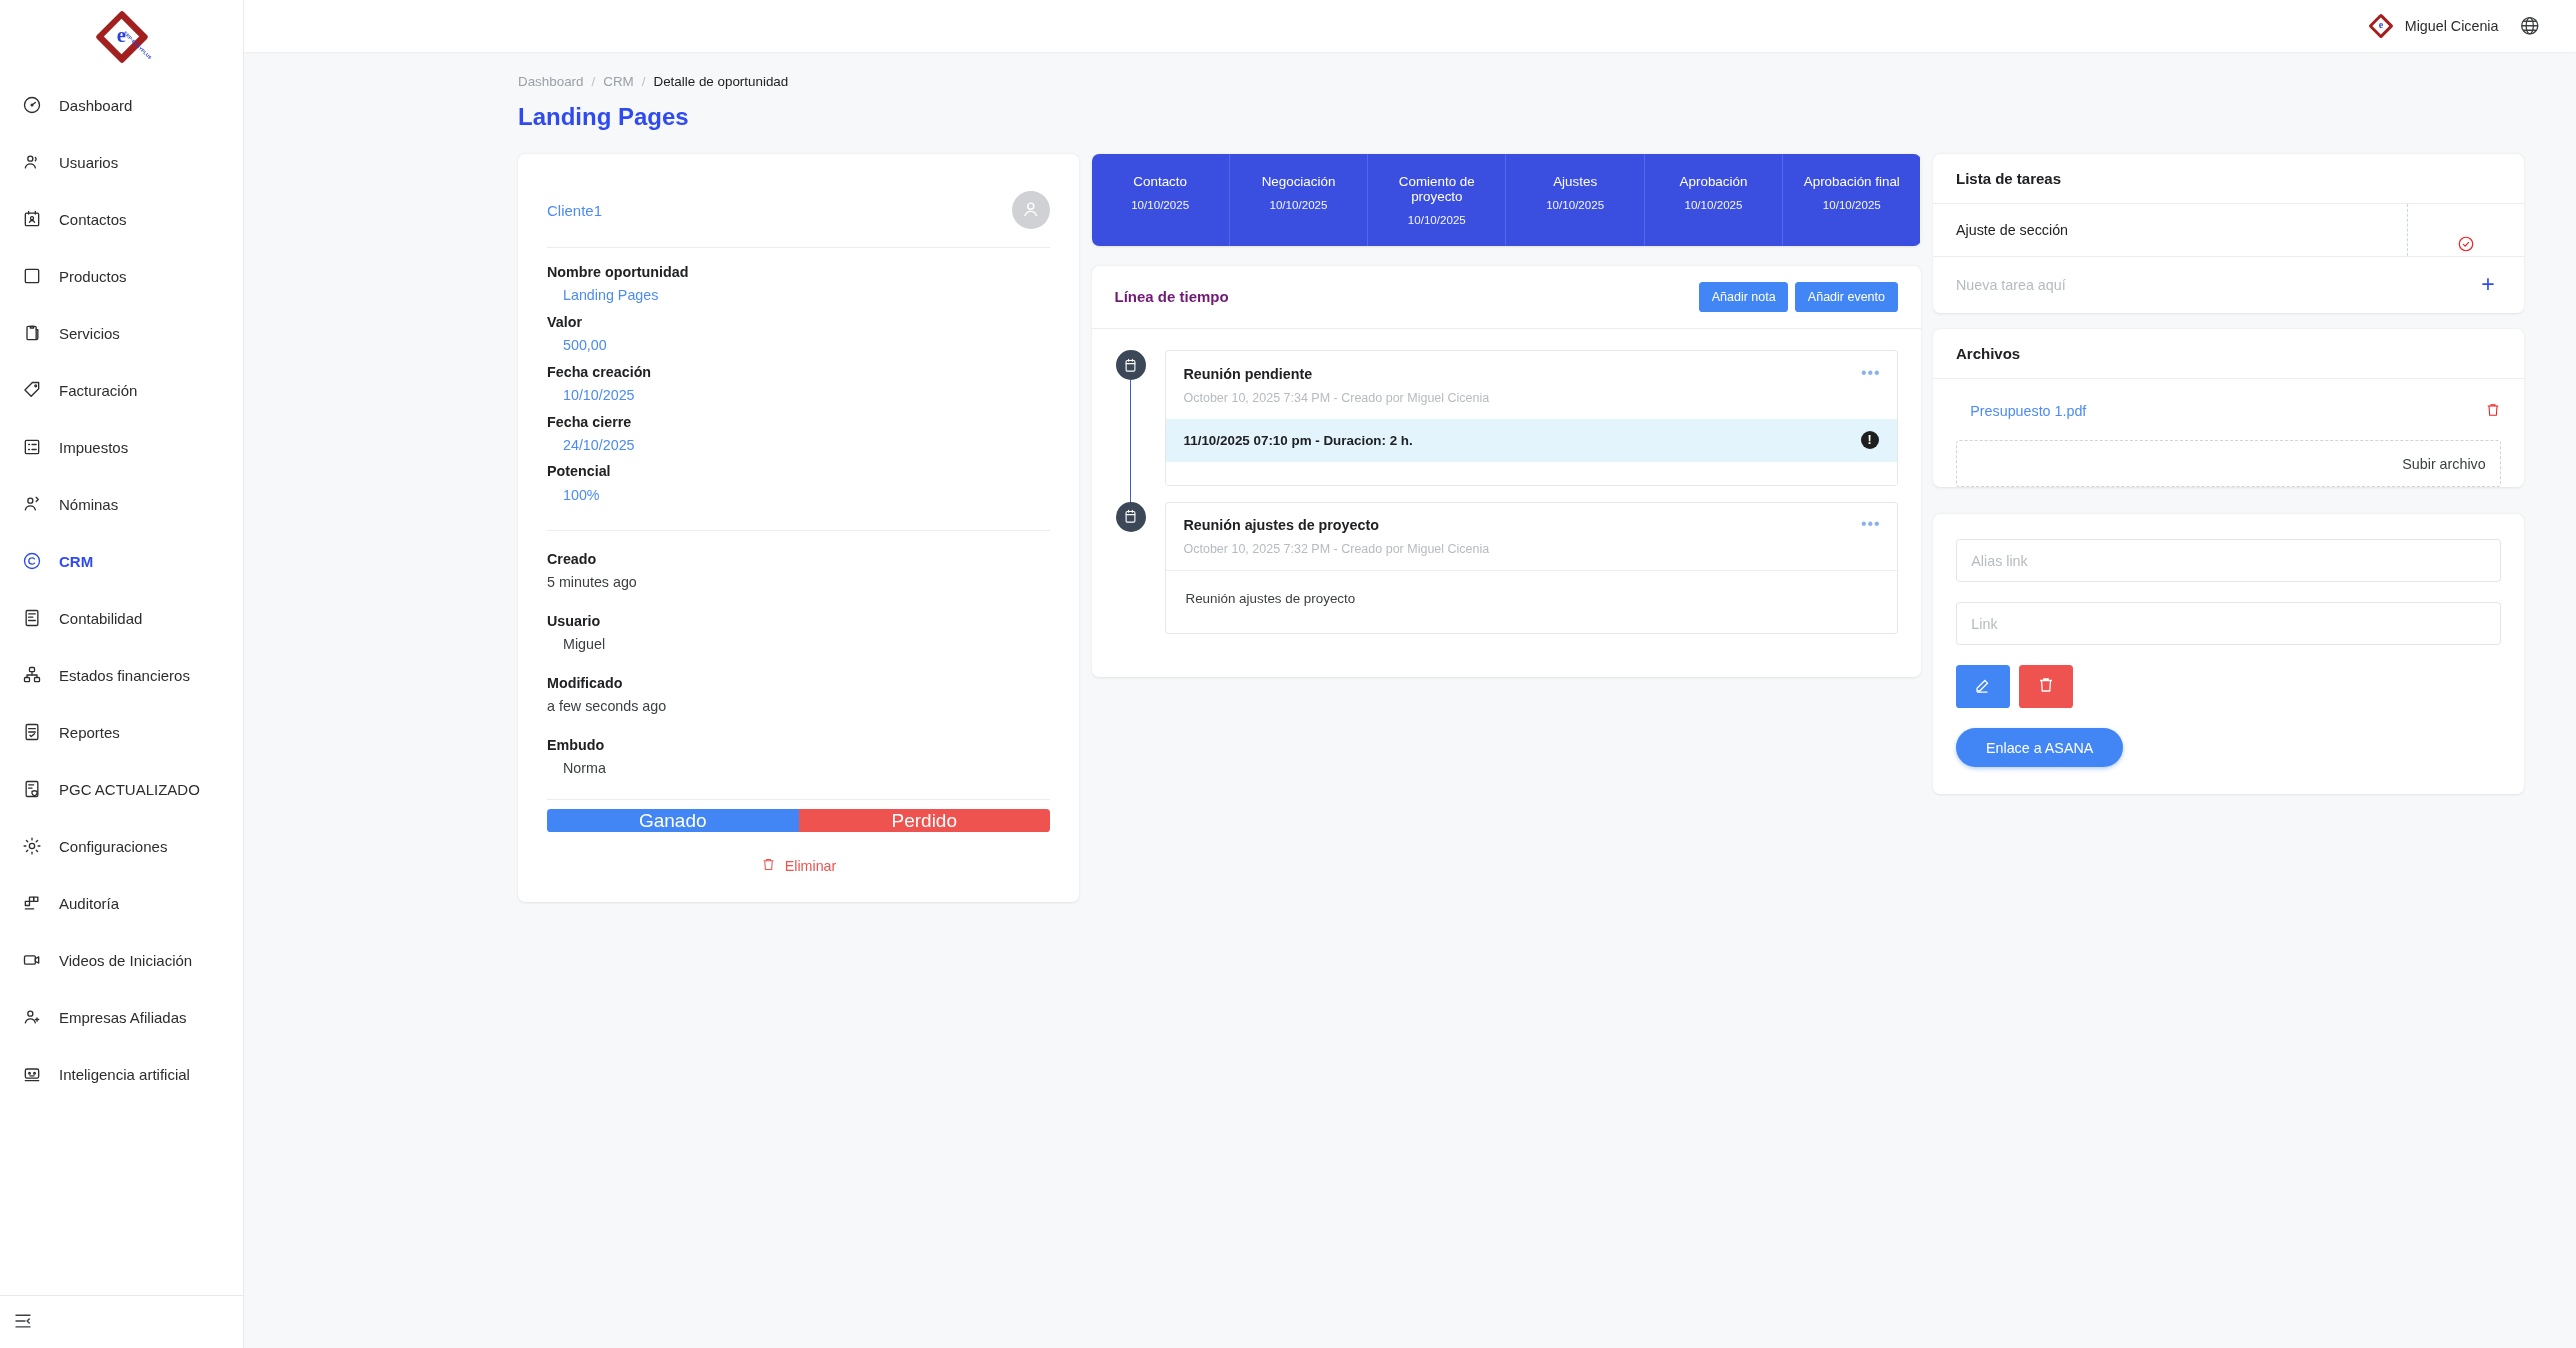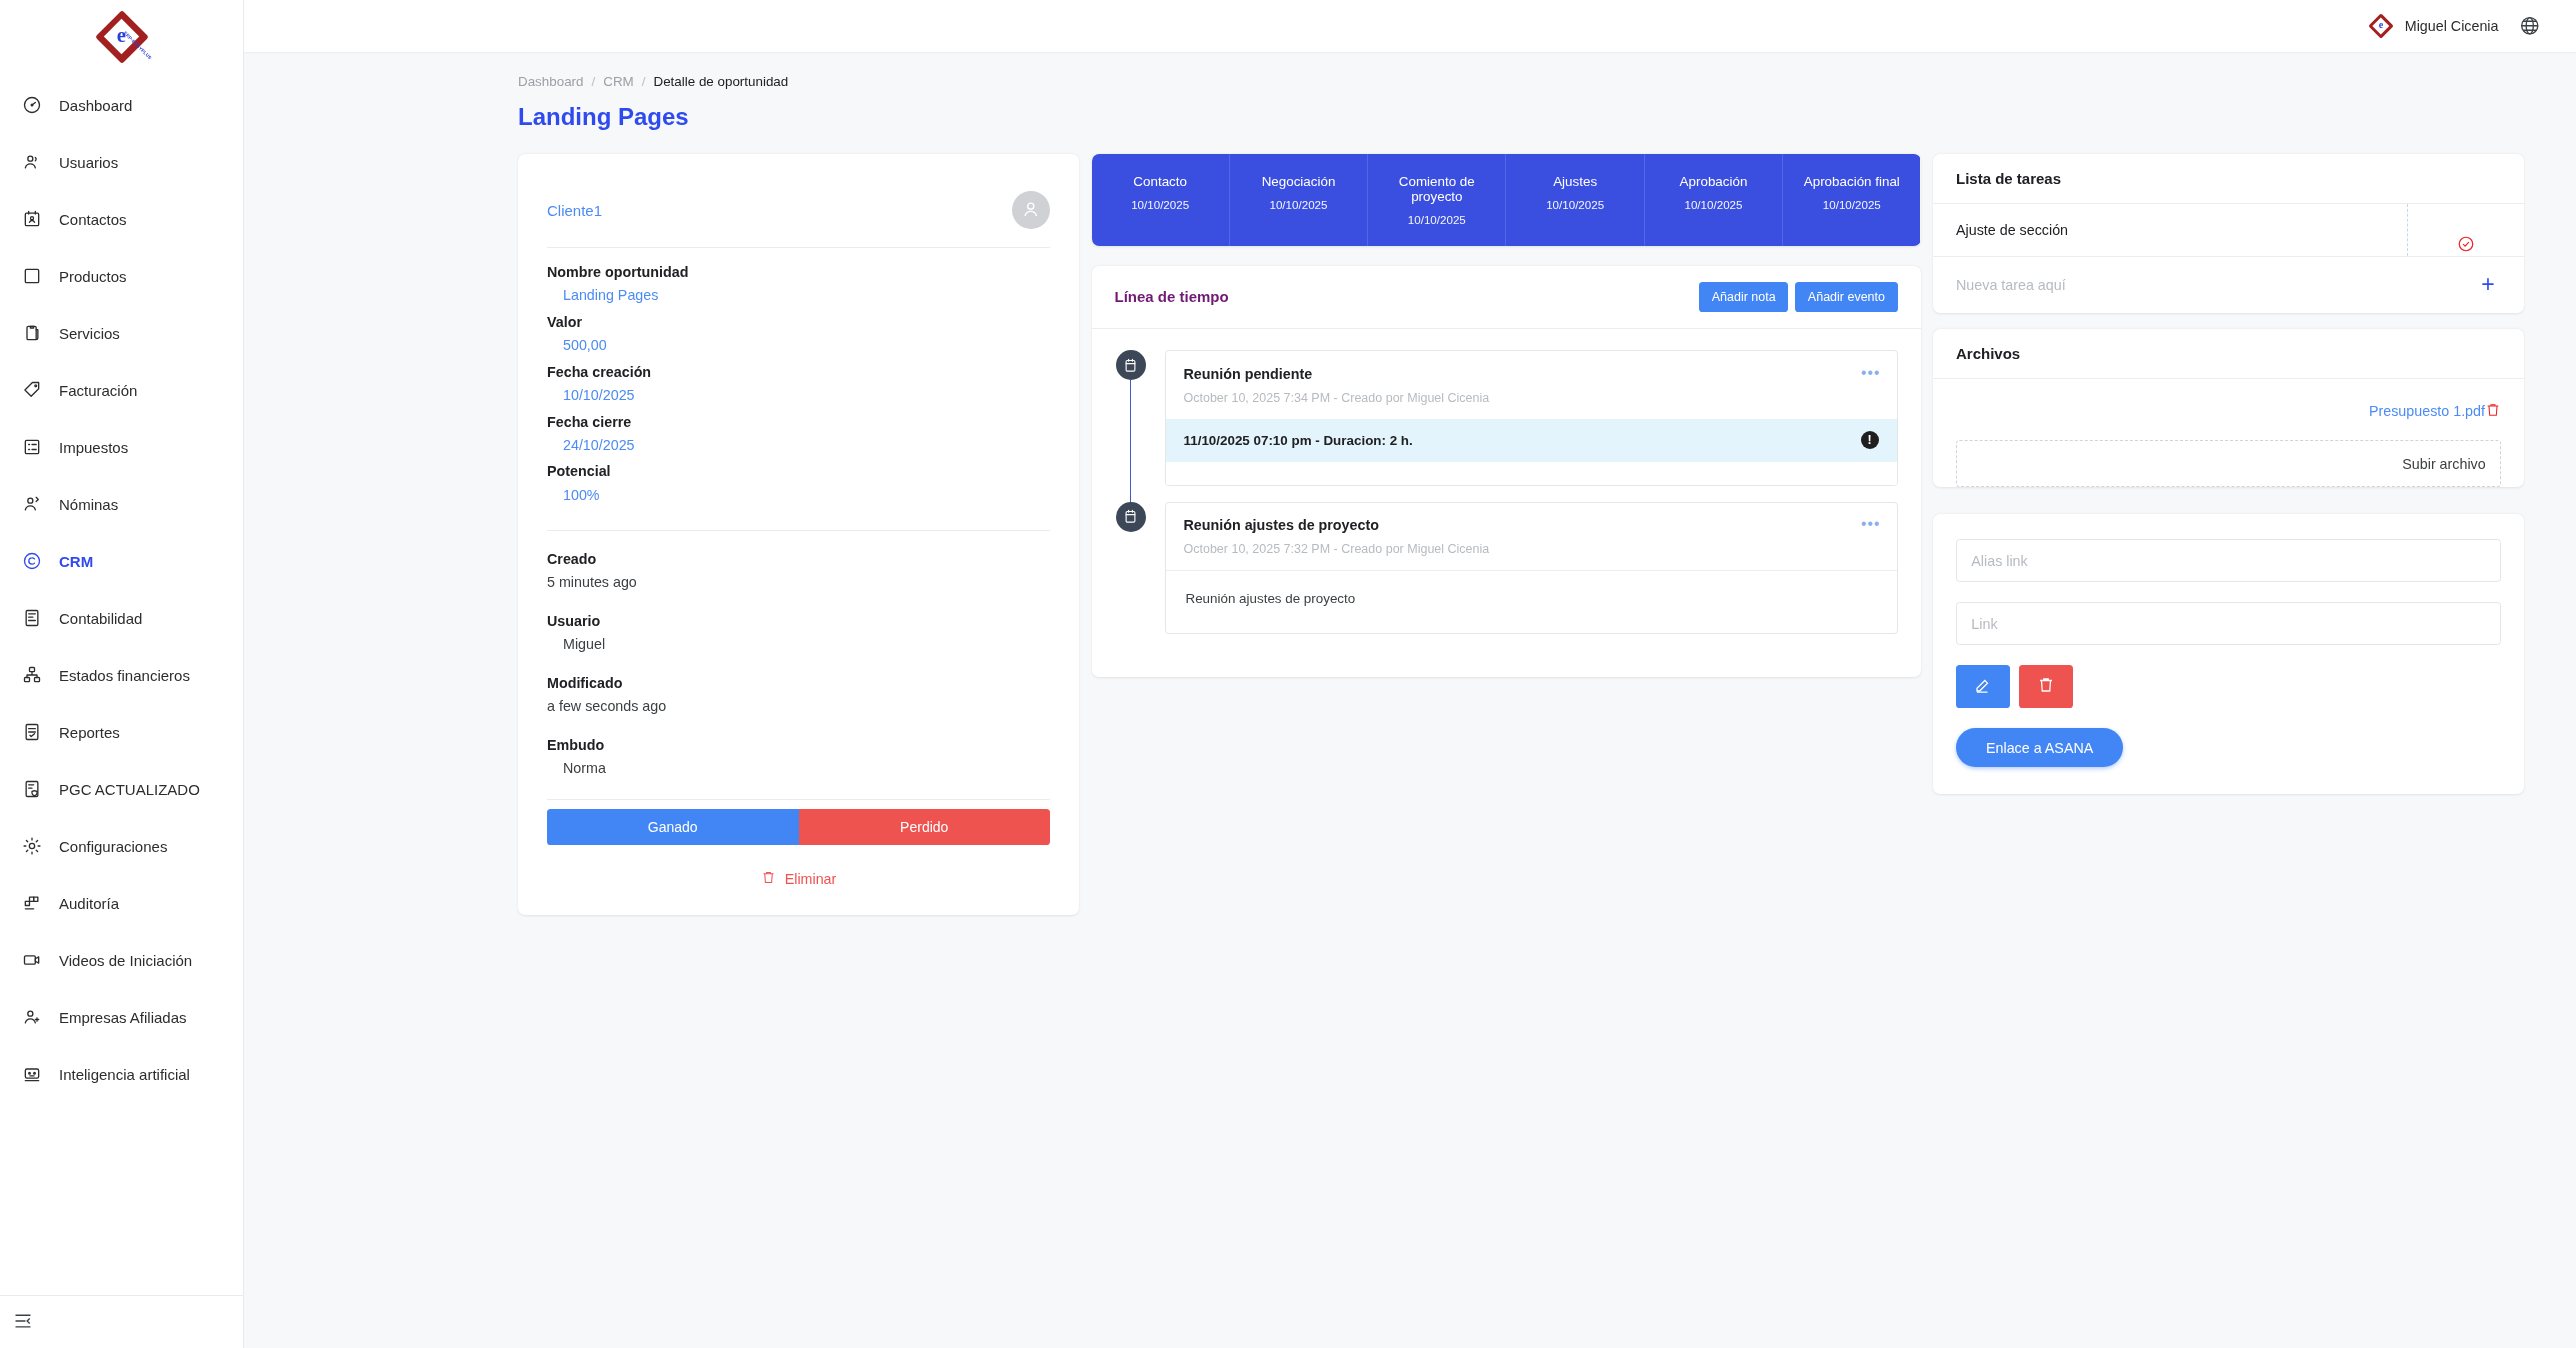--- a/index.html
+++ b/index.html
@@ -95,21 +95,21 @@
   .avatar { width: 38px; height: 38px; border-radius: 50%; background: #cfd1d4; display:flex; align-items:center; justify-content:center; }
   .avatar svg { width: 21.5px; height: 21.5px; }
   .hr { height: 0.9px; background: #ececec; margin: 0 0 16px 0; }
   .fld { margin-bottom: 10.7px; }
   .fld-label { font-size: 14.3px; font-weight: bold; color: #202124; }
   .fld-value { font-size: 14.3px; color: #4c8bf5; padding-left: 16px; margin-top: 7.2px; }
   .fld-value.plain { color: #3c4043; }
   .fld-value.nopad { padding-left: 0; }
   .fld.sp { margin-bottom: 23px; }
   .btn-pair { display: flex; margin-top: 9px; border-radius: 3.6px; overflow: hidden; }
-  .btn-pair button { flex: 1; border: 0; height: 36px; color: #fff; font-size: 14px; cursor: pointer; font-family: inherit; }
+  .btn-pair button { flex: 1; border: 0; height: 23px; color: #fff; font-size: 19px; cursor: pointer; font-family: inherit; }
   .btn-win { background: #4285f4; }
   .btn-lose { background: #ef5350; }
   .del-row { display: flex; align-items: center; justify-content: center; gap: 9px; margin-top: 25px; color: #ef5350; font-size: 14.3px; cursor: pointer; }
   .del-row svg { width: 15px; height: 15px; }
 
   
   .center-col { flex: 1; padding-left: 12.5px; padding-right: 12.5px; min-width: 0; }
 
   .stages { display: flex; border-radius: 7.2px; overflow: hidden; box-shadow: 0 0.9px 2.7px rgba(0,0,0,.09); }
   .stage {
@@ -149,21 +149,21 @@
   .task-row { display: flex; align-items: flex-end; border-bottom: 0.9px solid #ededed; }
   .task-name { flex: 1; padding: 18px 23px; font-size: 14.3px; color: #202124; border-right: 0.9px dashed #b9dcf5; }
   .task-act { width: 116px; display: flex; align-items: center; justify-content: center; }
   .task-act svg { width: 18px; height: 18px; cursor: pointer; }
   .task-new { display: flex; align-items: center; }
   .task-new input { flex: 1; border: 0; outline: none; padding: 20px 23px; font-size: 14.3px; color: #000000; font-family: inherit; background: transparent; }
   .task-new input::placeholder { color: #b6bbc0; }
   .task-plus { width: 72px; display: flex; align-items: center; justify-content: center; color: #2f4bf0; font-size: 23px; cursor: pointer; }
 
   .files-card { margin-top: 16px; }
-  .file-row { display: flex; align-items: center; justify-content: flex-end; padding: 23px 23px 10.7px 23px; }
+  .file-row { display: flex; align-items: center; justify-content: space-between; padding: 23px 23px 10.7px 23px; }
   .file-name { color: #4c8bf5; font-size: 14.3px; cursor: pointer; padding-left: 14.3px; }
   .file-del svg { width: 16px; height: 16px; cursor: pointer; }
   .upload { margin: 9px 23px 27px 23px; border: 0.9px dashed #d0d3d7; border-radius: 3.6px; text-align: right; padding: 14.3px; font-size: 14.3px; color: #3c4043; cursor: pointer; }
 
   .links-card { margin-top: 16px; }
   .links-body { padding: 25px 23px 27px 23px; }
   .links-body input {
     width: 100%; height: 43px; border: 0.9px solid #e3e5e8; border-radius: 3.6px;
     padding: 0 14.3px; font-size: 14.3px; color: #3c4043; outline: none; font-family: inherit;
     margin-bottom: 20px; background: #fff;

